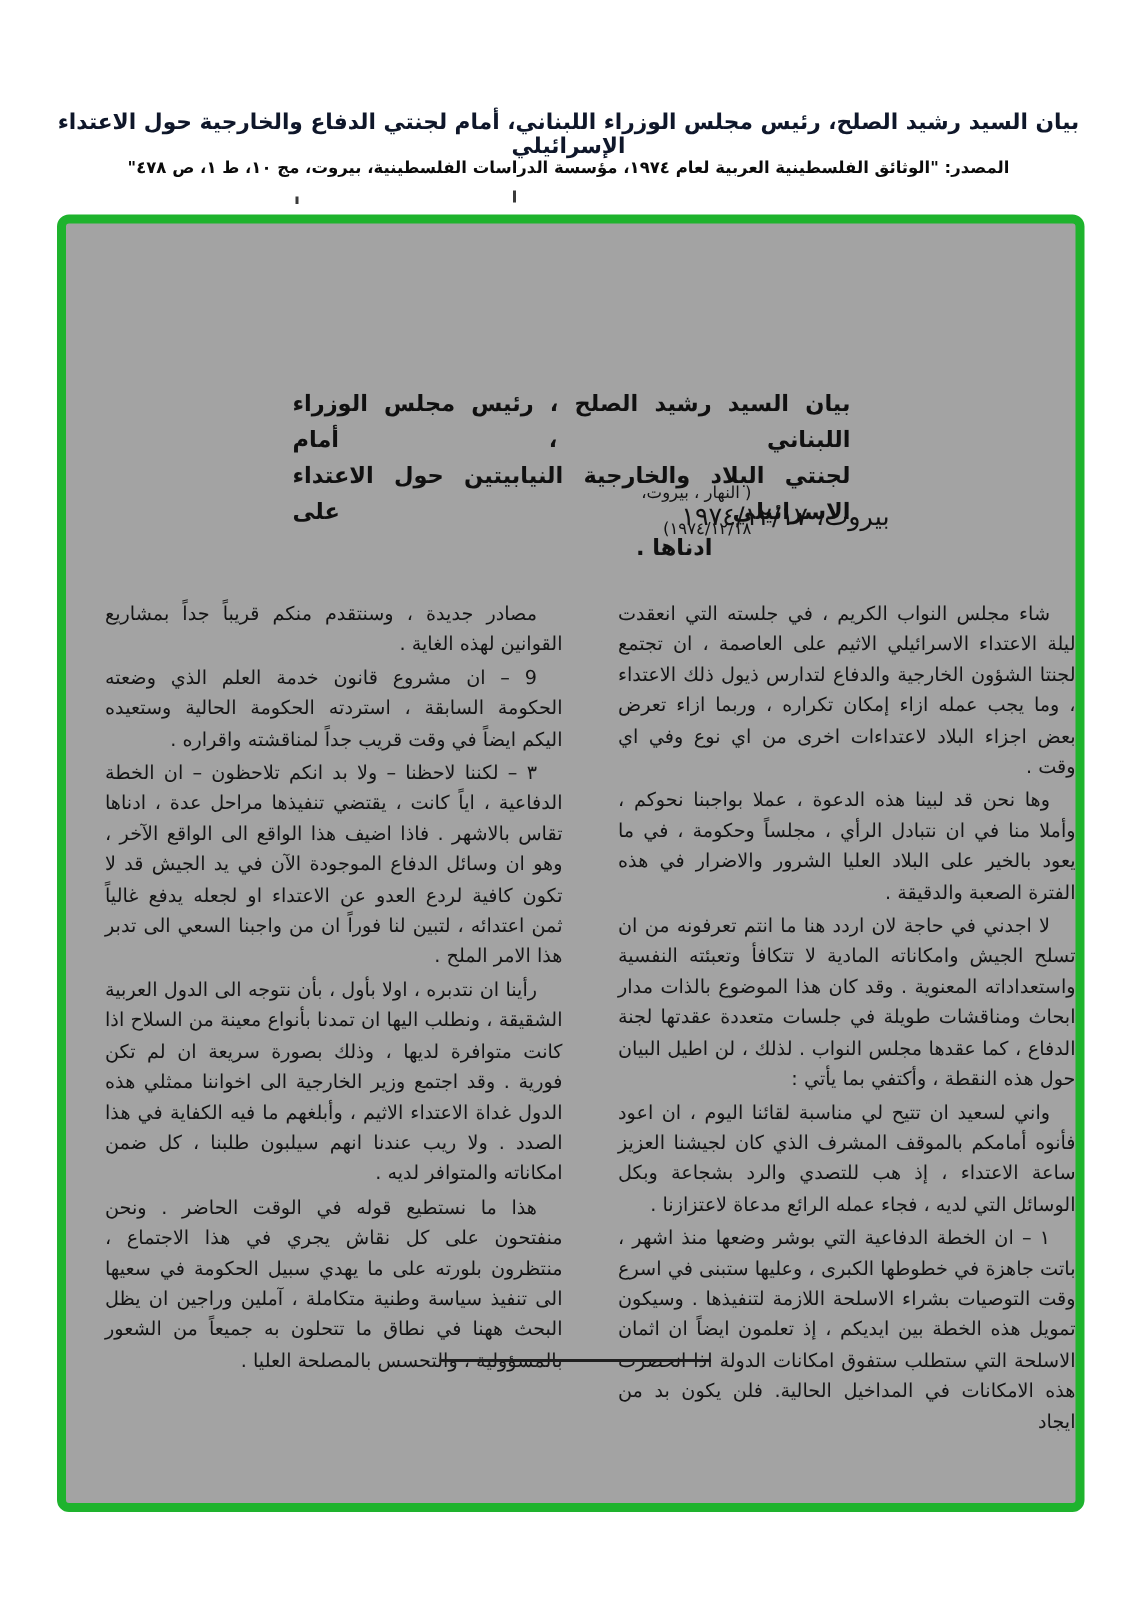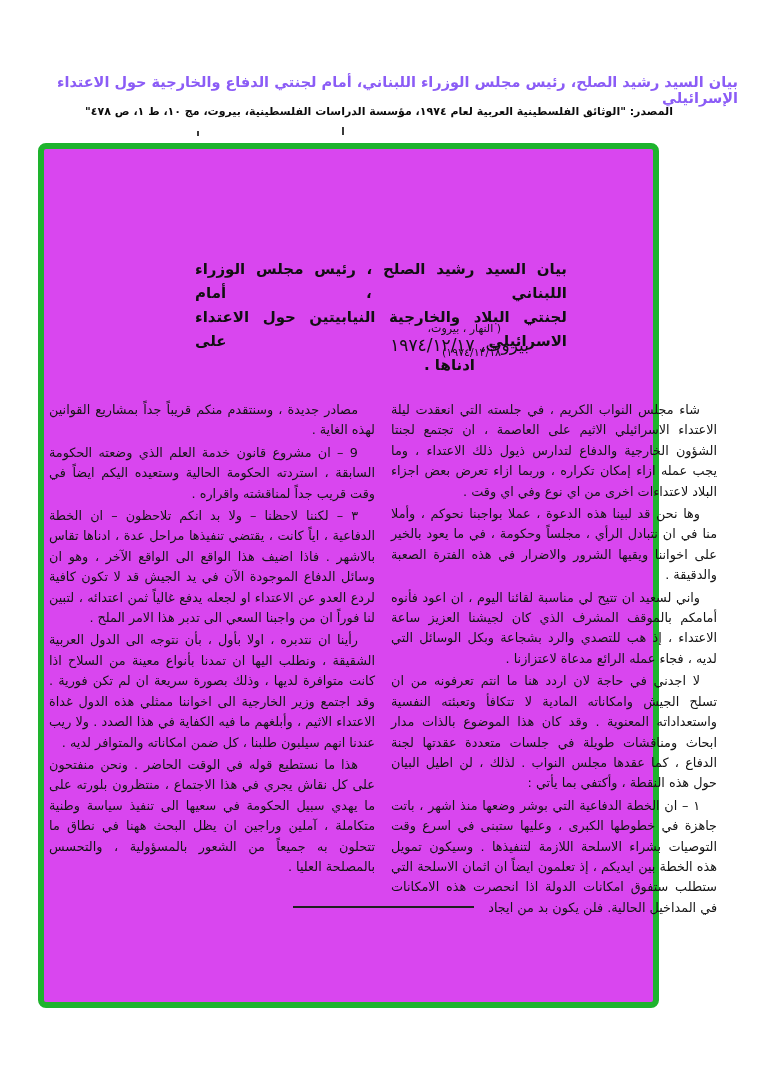--- a/index.html
+++ b/index.html
@@ -1,46 +1,46 @@
 <!DOCTYPE html>
 <html lang="ar"><head>
 <meta charset="utf-8">
 <style>
   html,body{margin:0;padding:0;}
   body{width:758px;height:1078px;overflow:hidden;background:#ffffff;
        font-family:"DejaVu Sans",sans-serif;color:#151515;}
   .page{position:absolute;top:0;left:0;width:758px;height:1078px;background:#fff;}
 
-  .hdr-title{position:absolute;top:74px;left:20px;right:20px;text-align:right;
-    direction:rtl;font-weight:bold;font-size:14.5px;letter-spacing:0;color:#8b5cf6;}
+  .hdr-title{position:absolute;top:74px;left:20px;right:20px;text-align:center;
+    direction:rtl;font-weight:bold;font-size:14.5px;letter-spacing:0;color:#0f172a;}
   .hdr-source{position:absolute;top:105px;left:20px;right:20px;text-align:center;
     direction:rtl;font-weight:bold;font-size:11px;color:#0b0b0b;}
 
   .artifact{position:absolute;background:#3a3a3a;}
   .a1{left:342px;top:127px;width:2px;height:8px;}
   .a2{left:197px;top:131px;width:2px;height:5px;}
 
-  .doc-frame{position:absolute;left:38px;top:143px;width:621px;height:865px;
-    box-sizing:border-box;border:6px solid #1eb32d;border-radius:8px;background:#d946ef;}
+  .doc-frame{position:absolute;left:38px;top:143px;width:685px;height:865px;
+    box-sizing:border-box;border:6px solid #1eb32d;border-radius:8px;background:#a3a3a3;}
 
   .doc-title{position:absolute;left:151px;top:108px;width:372px;direction:rtl;
     font-size:15px;font-weight:bold;line-height:24px;color:#101010;}
   .doc-title .t-line{text-align:justify;text-align-last:justify;}
   .doc-title .t-line:last-child{text-align-last:right;padding-left:0;
     padding-right:92px;box-sizing:border-box;}
 
   .dateline{position:absolute;right:124px;top:186px;direction:rtl;
     font-size:17px;color:#101010;white-space:nowrap;}
   .pubref{position:absolute;left:353px;top:168px;width:104px;direction:rtl;
     font-size:11px;line-height:24px;color:#101010;}
 
   .cols{position:absolute;left:5px;top:251px;width:668px;direction:rtl;
     display:flex;gap:16px;font-size:12.8px;line-height:20.4px;
     text-align:justify;color:#141414;}
-  .col{flex:1;min-width:0;}
+  .col{flex:1;min-width:0;margin-left:21px;}
   .para{margin:0 0 2px 0;text-indent:17px;}
 
   .footnote-rule{position:absolute;left:249px;top:757px;width:181px;height:2px;
     background:#1f1f1f;}
 </style>
 </head>
 <body>
 
 <div class="page">
 
@@ -58,23 +58,23 @@
         <div class="t-line">ادناها .</div>
       </div>
 
     <div class="dateline">بيروت، ١٩٧٤/١٢/١٧</div>
 
     <div class="pubref">( النهار ، بيروت، ١٩٧٤/١٢/١٨)</div>
 
     <div class="cols">
       <div class="col">
           <div class="para">شاء مجلس النواب الكريم ، في جلسته التي انعقدت ليلة الاعتداء الاسرائيلي الاثيم على العاصمة ، ان تجتمع لجنتا الشؤون الخارجية والدفاع لتدارس ذيول ذلك الاعتداء ، وما يجب عمله ازاء إمكان تكراره ، وربما ازاء تعرض بعض اجزاء البلاد لاعتداءات اخرى من اي نوع وفي اي وقت .</div>
-          <div class="para">وها نحن قد لبينا هذه الدعوة ، عملا بواجبنا نحوكم ، وأملا منا في ان نتبادل الرأي ، مجلساً وحكومة ، في ما يعود بالخير على اخواننا ويقيها الشرور والاضرار في هذه الفترة الصعبة والدقيقة .</div>
+          <div class="para">وها نحن قد لبينا هذه الدعوة ، عملا بواجبنا نحوكم ، وأملا منا في ان نتبادل الرأي ، مجلساً وحكومة ، في ما يعود بالخير على البلاد العليا الشرور والاضرار في هذه الفترة الصعبة والدقيقة .</div>
+          <div class="para">لا اجدني في حاجة لان اردد هنا ما انتم تعرفونه من ان تسلح الجيش وامكاناته المادية لا تتكافأ وتعبئته النفسية واستعداداته المعنوية . وقد كان هذا الموضوع بالذات مدار ابحاث ومناقشات طويلة في جلسات متعددة عقدتها لجنة الدفاع ، كما عقدها مجلس النواب . لذلك ، لن اطيل البيان حول هذه النقطة ، وأكتفي بما يأتي :</div>
           <div class="para">واني لسعيد ان تتيح لي مناسبة لقائنا اليوم ، ان اعود فأنوه أمامكم بالموقف المشرف الذي كان لجيشنا العزيز ساعة الاعتداء ، إذ هب للتصدي والرد بشجاعة وبكل الوسائل التي لديه ، فجاء عمله الرائع مدعاة لاعتزازنا .</div>
-          <div class="para">لا اجدني في حاجة لان اردد هنا ما انتم تعرفونه من ان تسلح الجيش وامكاناته المادية لا تتكافأ وتعبئته النفسية واستعداداته المعنوية . وقد كان هذا الموضوع بالذات مدار ابحاث ومناقشات طويلة في جلسات متعددة عقدتها لجنة الدفاع ، كما عقدها مجلس النواب . لذلك ، لن اطيل البيان حول هذه النقطة ، وأكتفي بما يأتي :</div>
           <div class="para">١ – ان الخطة الدفاعية التي بوشر وضعها منذ اشهر ، باتت جاهزة في خطوطها الكبرى ، وعليها ستبنى في اسرع وقت التوصيات بشراء الاسلحة اللازمة لتنفيذها . وسيكون تمويل هذه الخطة بين ايديكم ، إذ تعلمون ايضاً ان اثمان الاسلحة التي ستطلب ستفوق امكانات الدولة اذا انحصرت هذه الامكانات في المداخيل الحالية. فلن يكون بد من ايجاد</div>
         </div>
       <div class="col">
           <div class="para">مصادر جديدة ، وسنتقدم منكم قريباً جداً بمشاريع القوانين لهذه الغاية .</div>
           <div class="para">9 – ان مشروع قانون خدمة العلم الذي وضعته الحكومة السابقة ، استردته الحكومة الحالية وستعيده اليكم ايضاً في وقت قريب جداً لمناقشته واقراره .</div>
           <div class="para">٣ – لكننا لاحظنا – ولا بد انكم تلاحظون – ان الخطة الدفاعية ، اياً كانت ، يقتضي تنفيذها مراحل عدة ، ادناها تقاس بالاشهر . فاذا اضيف هذا الواقع الى الواقع الآخر ، وهو ان وسائل الدفاع الموجودة الآن في يد الجيش قد لا تكون كافية لردع العدو عن الاعتداء او لجعله يدفع غالياً ثمن اعتدائه ، لتبين لنا فوراً ان من واجبنا السعي الى تدبر هذا الامر الملح .</div>
           <div class="para">رأينا ان نتدبره ، اولا بأول ، بأن نتوجه الى الدول العربية الشقيقة ، ونطلب اليها ان تمدنا بأنواع معينة من السلاح اذا كانت متوافرة لديها ، وذلك بصورة سريعة ان لم تكن فورية . وقد اجتمع وزير الخارجية الى اخواننا ممثلي هذه الدول غداة الاعتداء الاثيم ، وأبلغهم ما فيه الكفاية في هذا الصدد . ولا ريب عندنا انهم سيلبون طلبنا ، كل ضمن امكاناته والمتوافر لديه .</div>
           <div class="para">هذا ما نستطيع قوله في الوقت الحاضر . ونحن منفتحون على كل نقاش يجري في هذا الاجتماع ، منتظرون بلورته على ما يهدي سبيل الحكومة في سعيها الى تنفيذ سياسة وطنية متكاملة ، آملين وراجين ان يظل البحث ههنا في نطاق ما تتحلون به جميعاً من الشعور بالمسؤولية ، والتحسس بالمصلحة العليا .</div>
         </div>
     </div>

